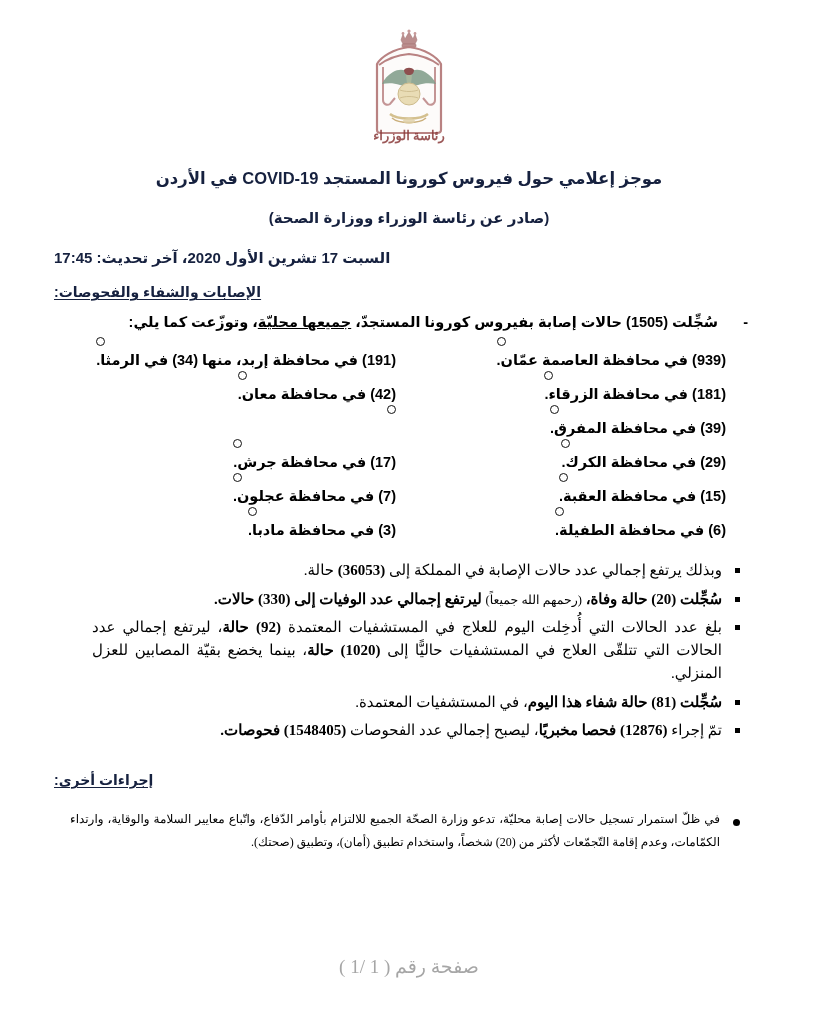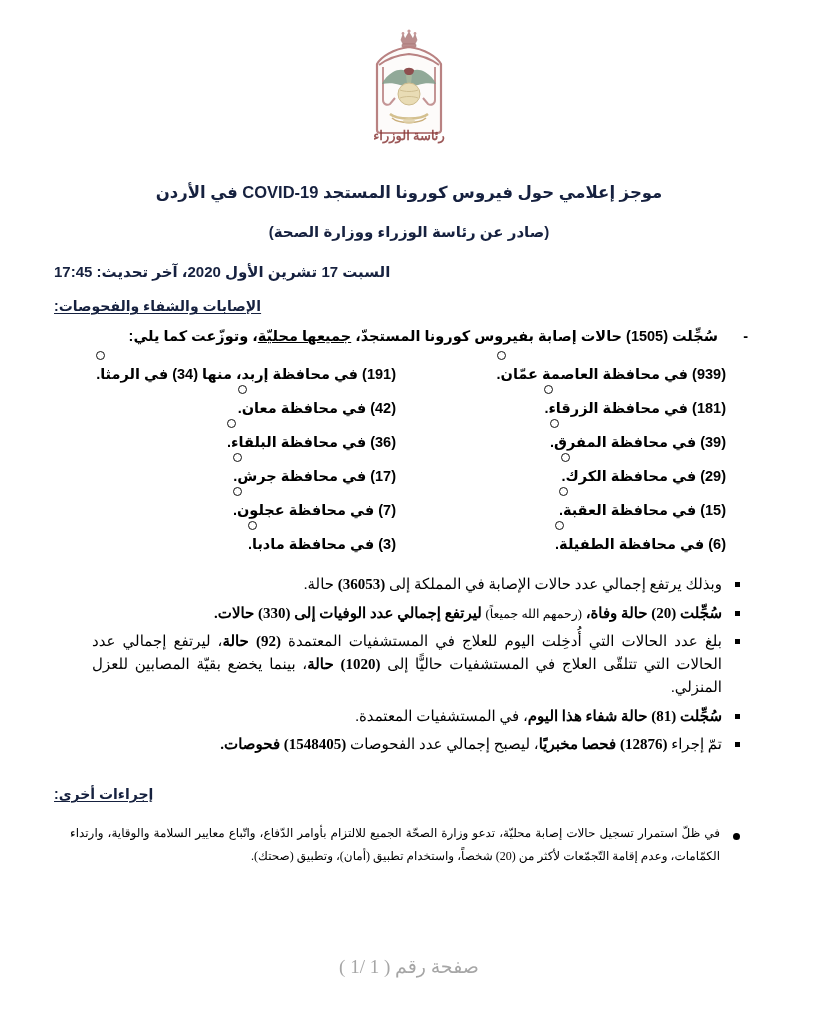--- a/index.html
+++ b/index.html
@@ -39,21 +39,21 @@
   }
   .emblem svg { display: block; }
 
   
   .doc-title {
     text-align: center;
     font-family: "Liberation Sans", "DejaVu Sans", sans-serif;
     font-weight: bold;
     font-size: 16.5px;
     color: #16213f;
-    margin-top: 36px;
+    margin-top: 22px;
     line-height: 1.5;
     letter-spacing: 0;
   }
   .doc-subtitle {
     text-align: center;
     font-family: "Liberation Sans", "DejaVu Sans", sans-serif;
     font-weight: bold;
     font-size: 15px;
     color: #16213f;
     margin-top: 16px;
@@ -292,21 +292,20 @@
       <div class="gov-item left-col">
         <span class="circle-marker"></span>
         <span class="gov-text">(42) في محافظة معان.</span>
       </div>
       <div class="gov-item right-col">
         <span class="circle-marker"></span>
         <span class="gov-text">(39) في محافظة المفرق.</span>
       </div>
       <div class="gov-item left-col">
         <span class="circle-marker"></span>
-        <span class="gov-text">(36) في محافظة البلقاء.</span>
       </div>
       <div class="gov-item right-col">
         <span class="circle-marker"></span>
         <span class="gov-text">(29) في محافظة الكرك.</span>
       </div>
       <div class="gov-item left-col">
         <span class="circle-marker"></span>
         <span class="gov-text">(17) في محافظة جرش.</span>
       </div>
       <div class="gov-item right-col">

